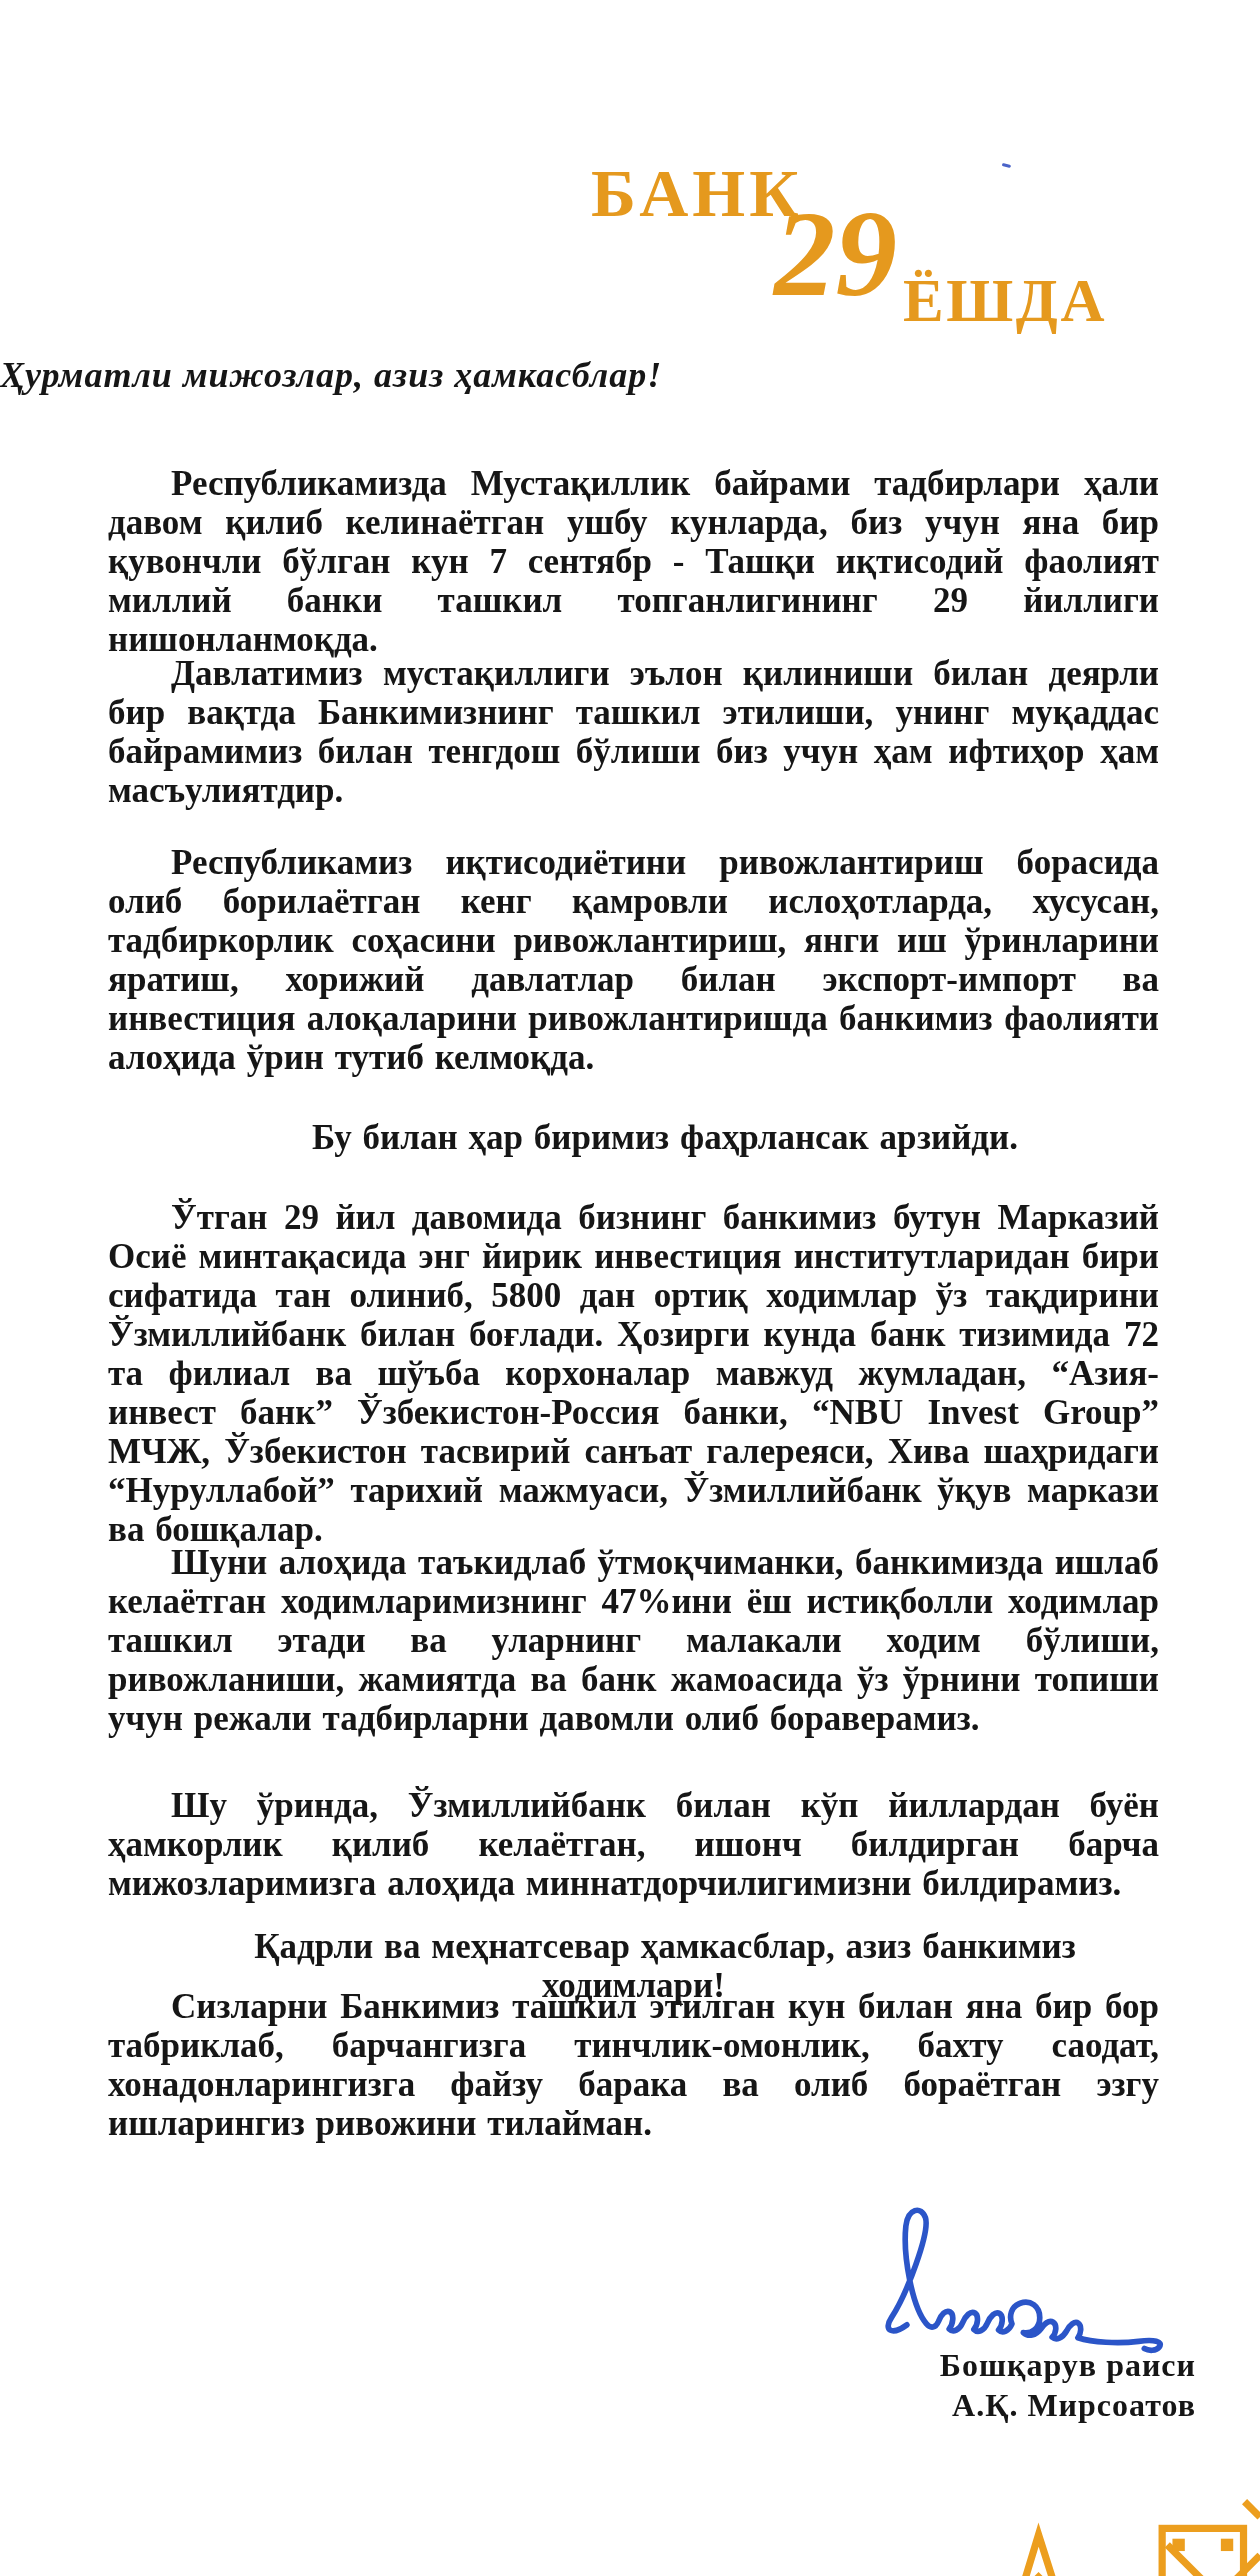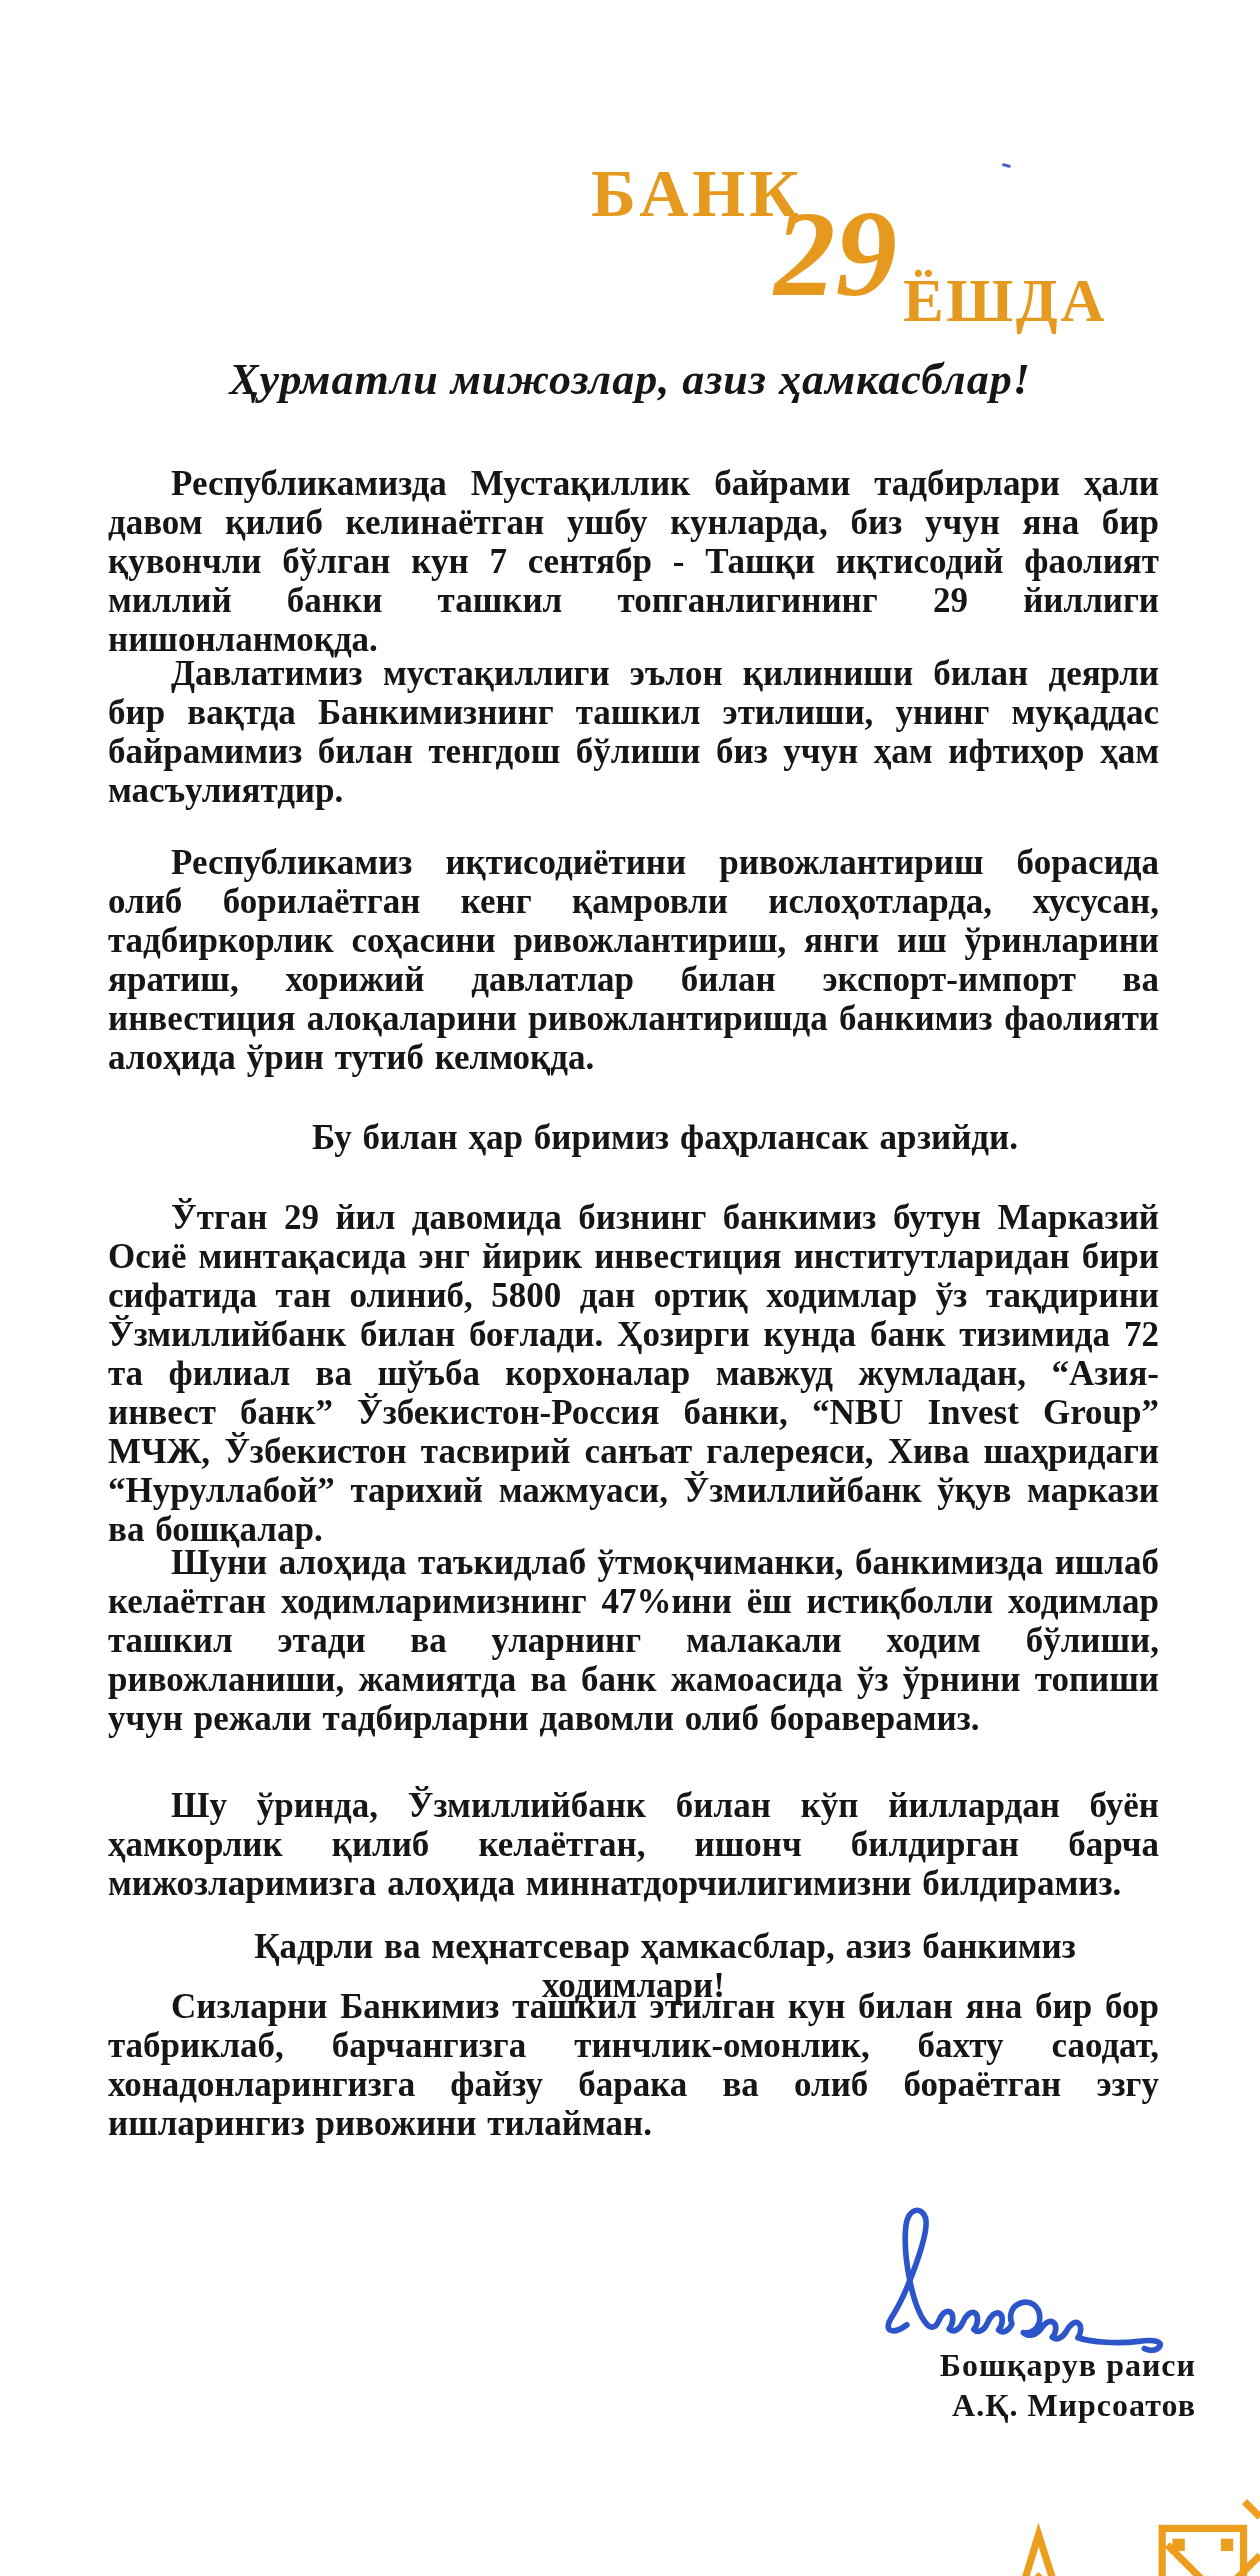--- a/index.html
+++ b/index.html
@@ -13,21 +13,21 @@
   }
   
   .logo span{position:absolute;color:#e5991e;font-weight:bold;line-height:1;white-space:nowrap;}
   .logo .w-bank {left:591px;top:159px;font-size:68px;letter-spacing:4.1px;}
   .logo .w-29  {left:774px;top:192px;font-size:123px;font-style:italic;}
   .logo .w-yosh{left:903px;top:238px;font-size:61px;letter-spacing:2.6px;margin-top:32px;}
   .scan-speck{position:absolute;left:1002px;top:164px;width:8.8px;height:2.6px;background:#4a63c8;border-radius:1.5px;transform:rotate(14deg);}
   
   .title{
     position:absolute;left:0;top:354px;width:1260px;margin:0;
-    text-align:center;font-size:44px;font-weight:bold;font-style:italic;letter-spacing:1px;
+    font-size:36px;font-weight:bold;font-style:italic;letter-spacing:1px;
   }
   .para{
     position:absolute;left:108px;width:1051px;margin:0;
     font-size:35px;line-height:39px;font-weight:bold;
     text-align:justify;text-indent:63px;word-spacing:2.1px;
   }
   .para.single{text-align:center;}
   .p1{top:464px;}  .p2{top:654px;} .p3{top:843px;} .p4{top:1118px;}
   .p5{top:1163px;margin-top:35px;} .p6{top:1543px;} .p7{top:1786px;} .p8{top:1927px;} .p9{top:1987px;}
   

